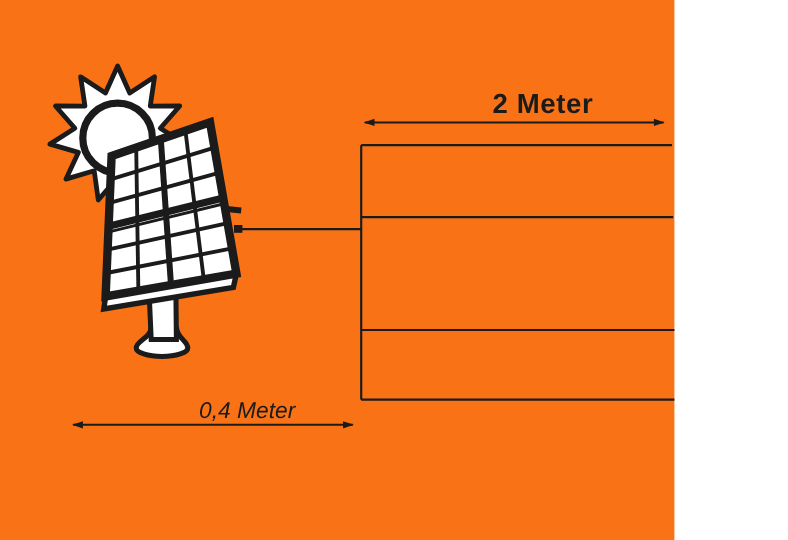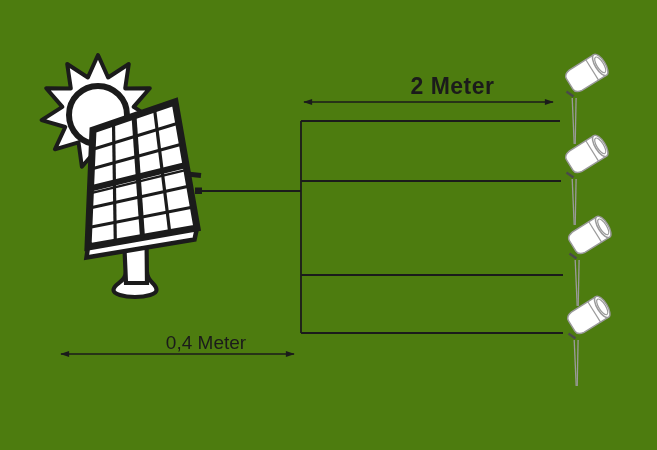--- a/index.html
+++ b/index.html
@@ -1,36 +1,36 @@
 <!DOCTYPE html>
 <html><head>
 <meta charset="utf-8">
 <style>
   html,body{margin:0;padding:0;}
   #stage{
     position:relative;
-    width:657px;height:450px;
-    background:#4d7c0f;
+    width:562px;height:450px;
+    background:#f97316;
     overflow:hidden;
     font-family:"Liberation Sans", sans-serif;
   }
   #stage svg{position:absolute;left:0;top:0;}
   .dim-label{
     position:absolute;
     color:#1b1b1b;
     text-align:center;
     white-space:nowrap;
   }
   #label-top{
     left:390px;top:73px;width:125px;
     font-size:23px;font-weight:bold;letter-spacing:0.5px;
   }
   #label-bottom{
     left:146px;top:332px;width:120px;
-    font-size:19px;font-weight:normal;
+    font-size:19px;font-weight:normal;font-style:italic;
   }
 </style>
 </head>
 <body>
 
 <div id="stage">
 
   <svg width="657" height="450" viewBox="0 0 657 450">
     <defs>
       <marker id="ah" markerWidth="11" markerHeight="9" refX="8.6" refY="3.5" orient="auto-start-reverse" markerUnits="userSpaceOnUse">

